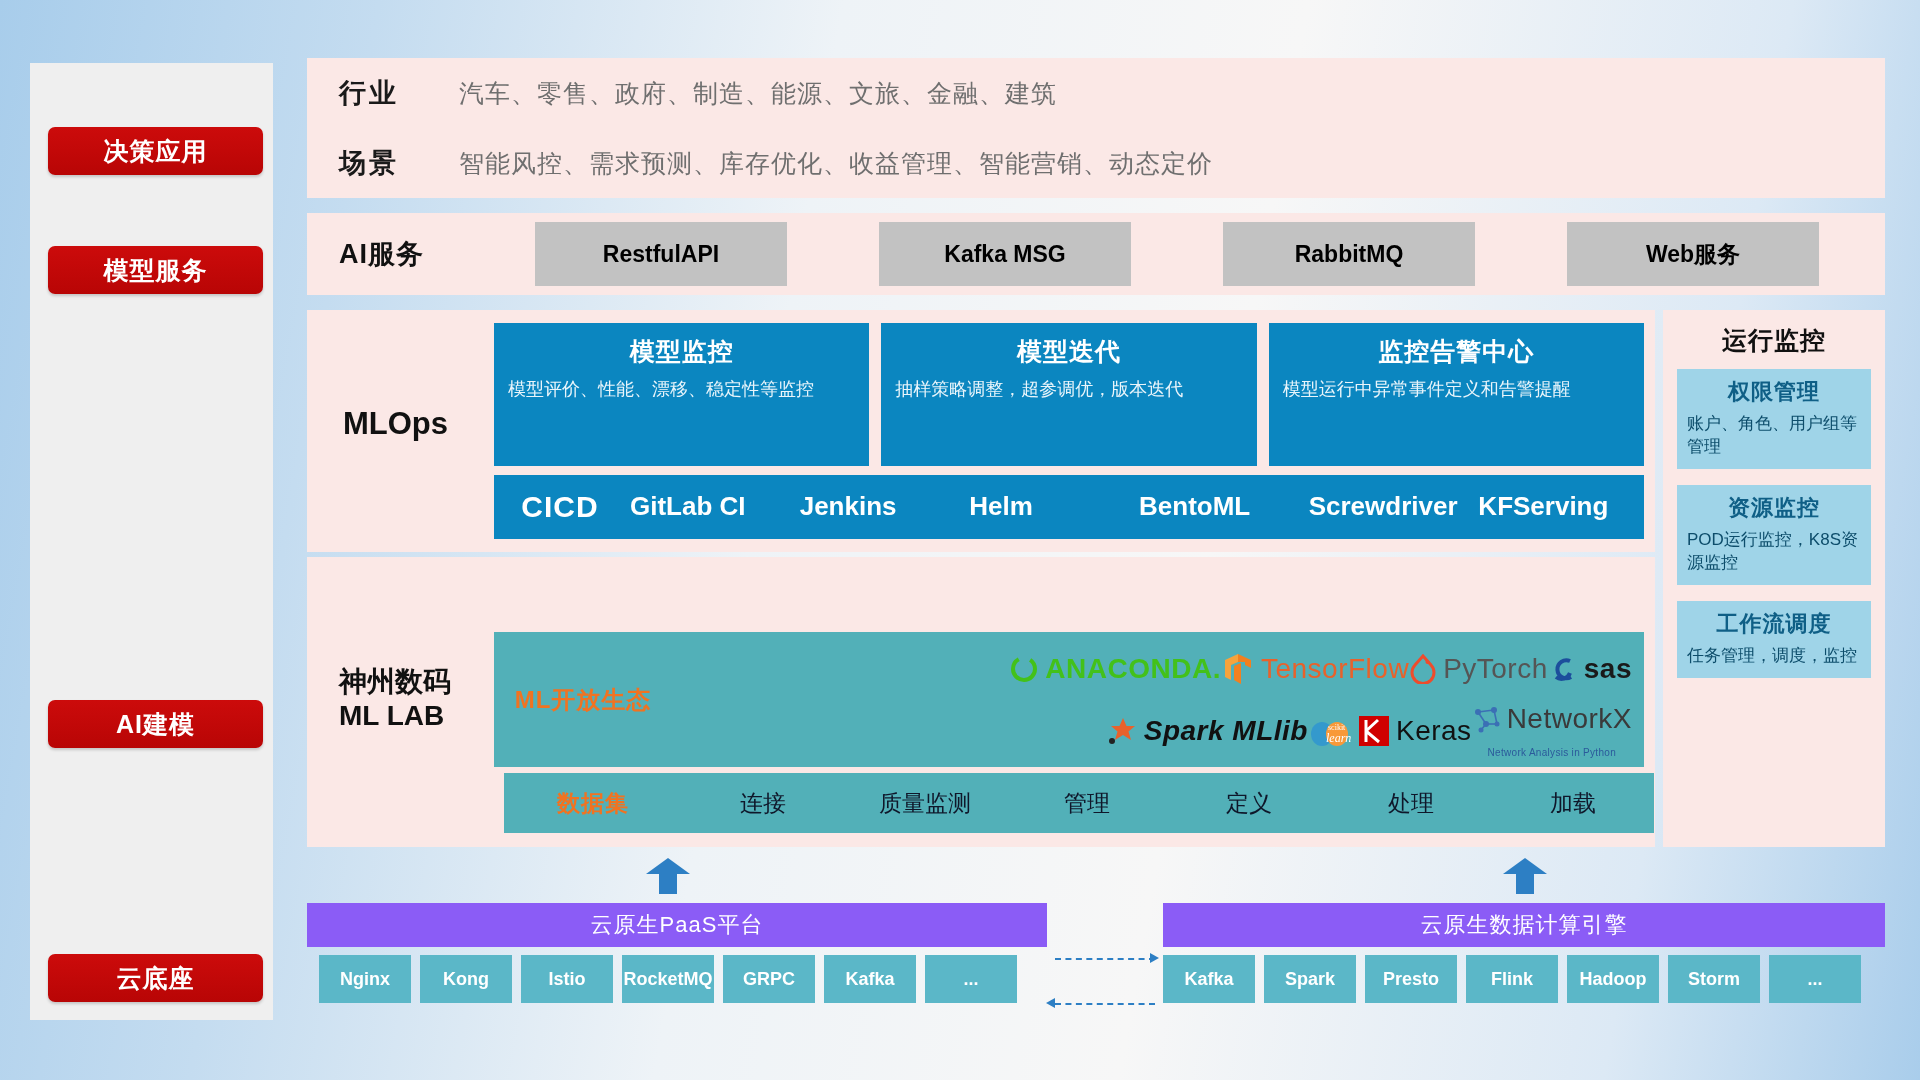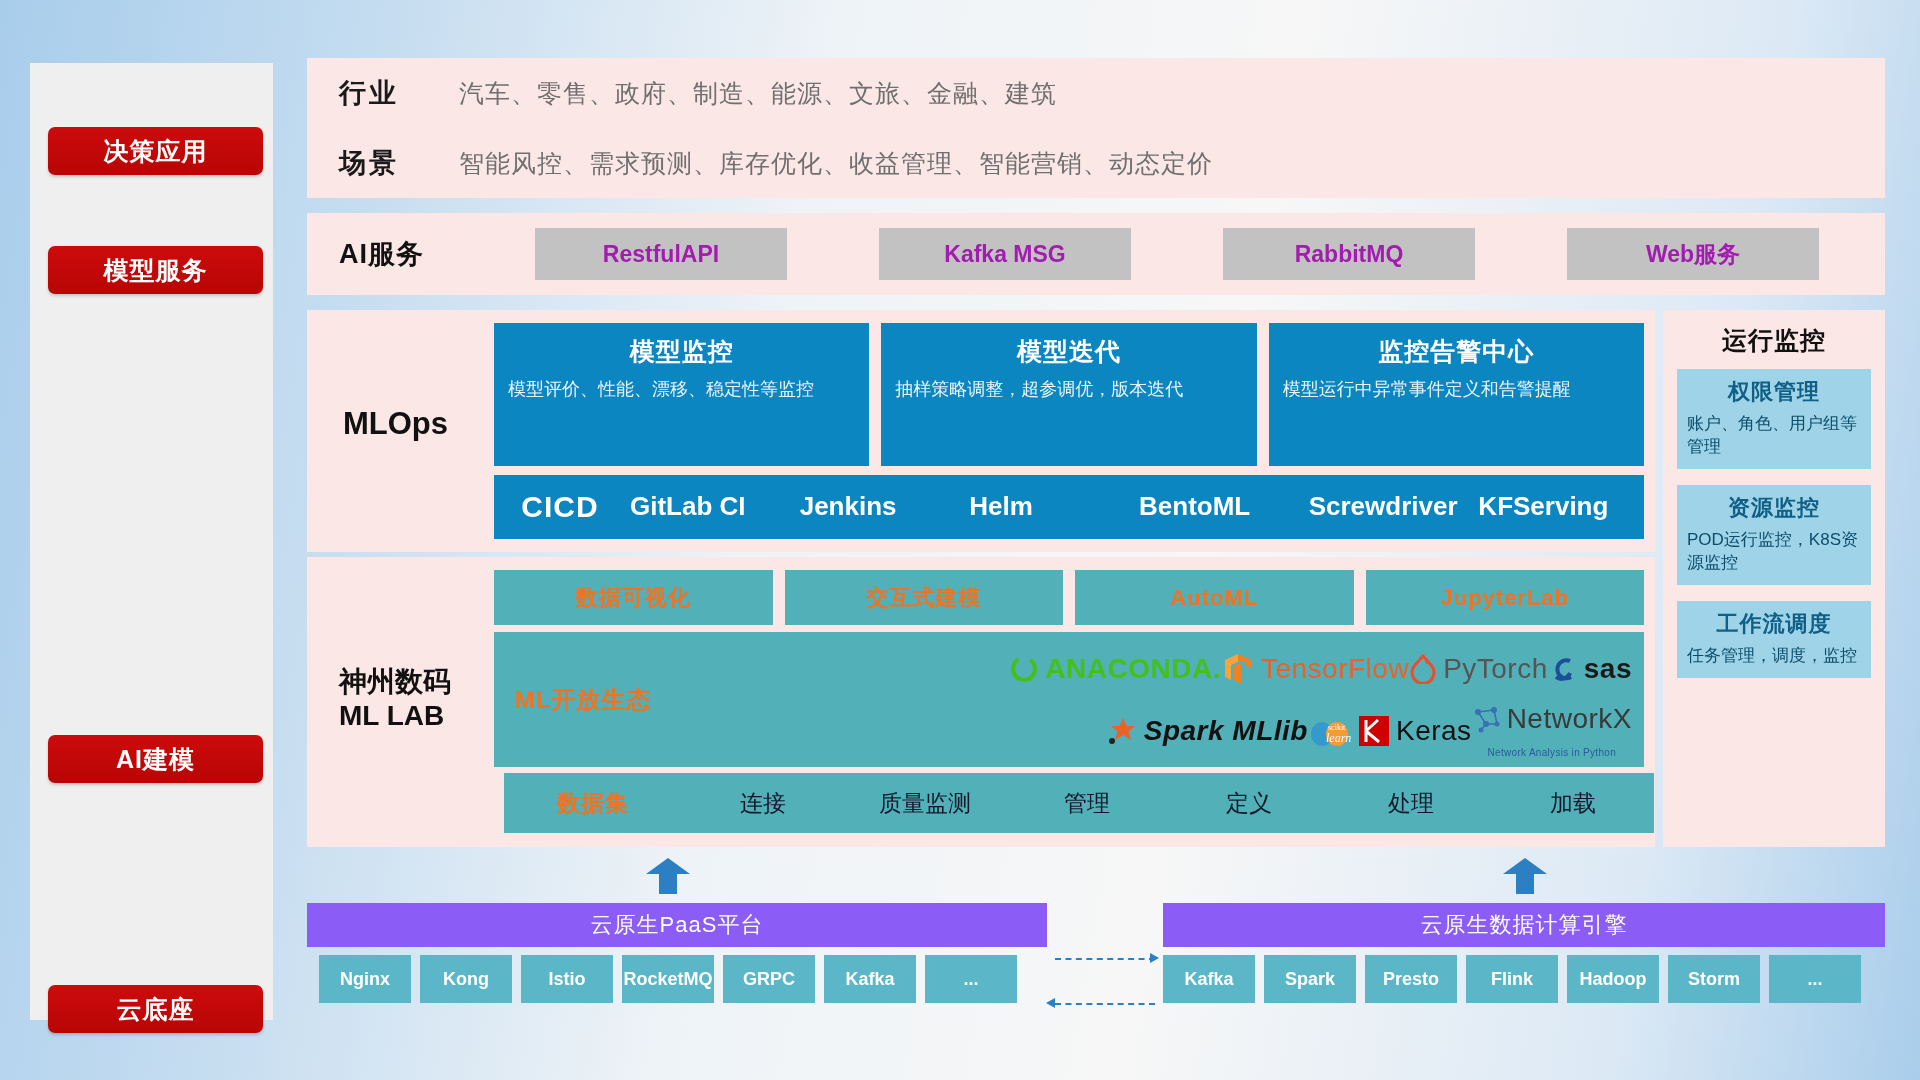--- a/index.html
+++ b/index.html
@@ -44,23 +44,23 @@
 
   
   .aisvc { left: 307px; top: 213px; width: 1578px; height: 82px; display: flex; align-items: center; }
   .aisvc-label {
     width: 150px; margin-left: 32px;
     font-size: 27px; font-weight: bold; color: #111;
     letter-spacing: 1px;
   }
   .aisvc-items { display: flex; flex: 1; justify-content: space-around; padding-right: 20px; }
   .aisvc-chip {
-    width: 252px; height: 52px; background: #c2c2c2;
+    width: 252px; height: 64px; background: #c2c2c2;
     display: flex; align-items: center; justify-content: center;
-    font-size: 23px; font-weight: bold; color: #a21caf;
+    font-size: 23px; font-weight: bold; color: #000000;
   }
 
   
   .mlops { left: 307px; top: 310px; width: 1348px; height: 242px; }
   .mlops-label {
     position: absolute; left: 36px; top: 96px;
     font-size: 31px; font-weight: bold; color: #111;
   }
   .mlops-cards {
     position: absolute; left: 187px; top: 13px;
@@ -192,24 +192,24 @@
 
 <div class="canvas">
 
   <div class="left-rail"></div>
   <div class="stage-chip" style="top:127px">
       <span>决策应用</span>
     </div>
   <div class="stage-chip" style="top:246px">
       <span>模型服务</span>
     </div>
-  <div class="stage-chip" style="top:735px">
+  <div class="stage-chip" style="top:700px">
       <span>AI建模</span>
     </div>
-  <div class="stage-chip" style="top:985px">
+  <div class="stage-chip" style="top:954px">
       <span>云底座</span>
     </div>
 
   <div class="panel topbox">
     <div class="kv-row">
       <div class="kv-key">行业</div>
       <div class="kv-val">汽车、零售、政府、制造、能源、文旅、金融、建筑</div>
     </div>
     <div class="kv-row">
       <div class="kv-key">场景</div>
@@ -255,26 +255,20 @@
       </div>
     </div>
   </div>
 
   <div class="panel aimodel">
     <div class="aimodel-label">
       <div>神州数码</div>
       <div>ML LAB</div>
     </div>
 
-    <div class="tools-row">
-      <div class="tool-chip">数据可视化</div>
-      <div class="tool-chip">交互式建模</div>
-      <div class="tool-chip">AutoML</div>
-      <div class="tool-chip">JupyterLab</div>
-    </div>
 
     <div class="eco">
       <div class="eco-label">ML开放生态</div>
       <div class="eco-logos">
 
         <div class="eco-line">
           <div class="logo">
             <svg width="30" height="30" viewBox="0 0 30 30">
               <circle cx="15" cy="15" r="11" fill="none" stroke="#43c11a" stroke-width="4" stroke-dasharray="46 12"></circle>
             </svg>

